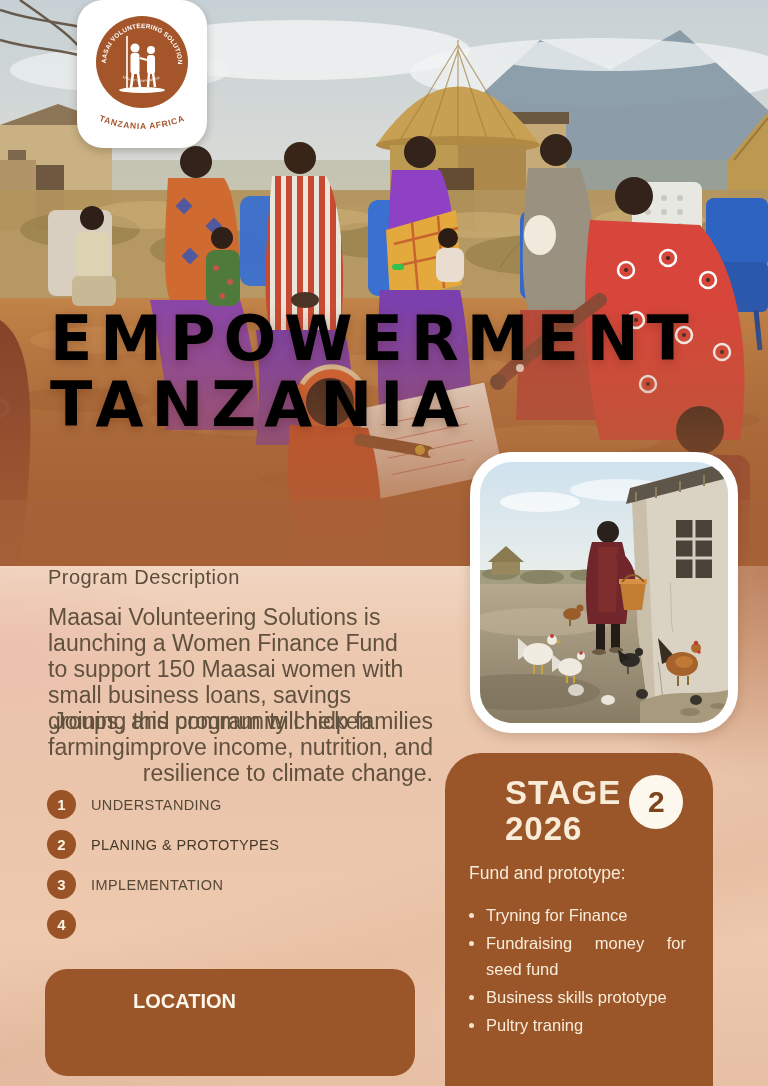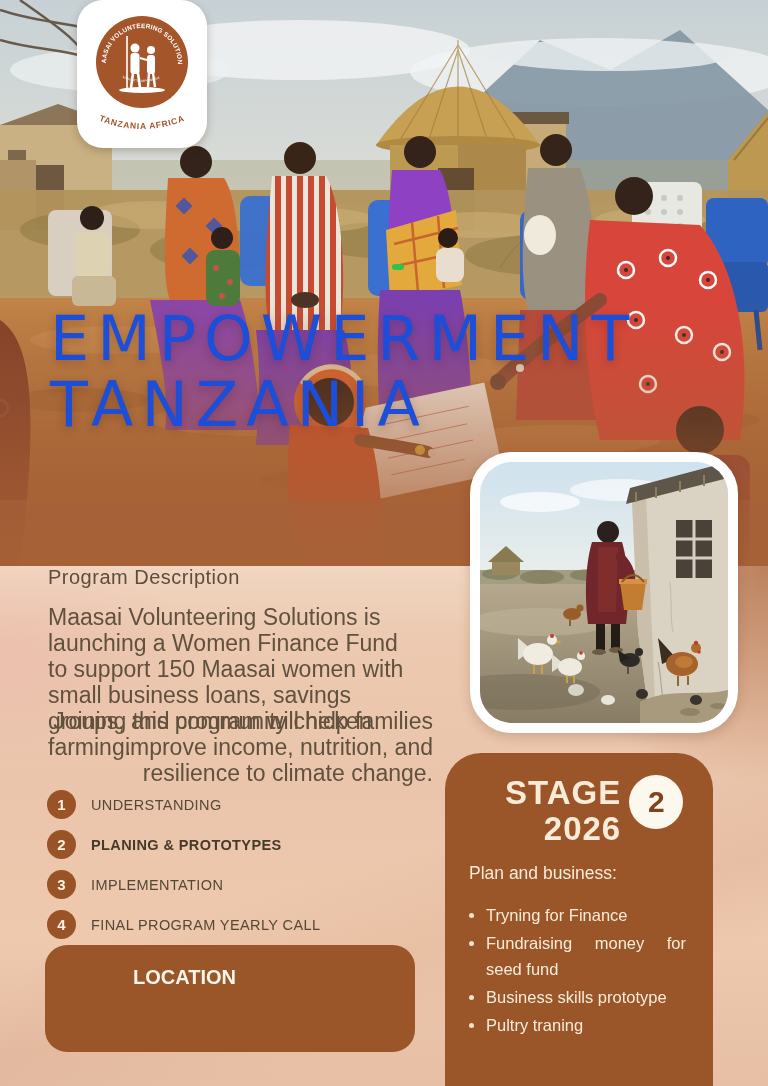--- a/index.html
+++ b/index.html
@@ -9,22 +9,22 @@
   }
   
   .hero{position:absolute;left:0;top:0;width:768px;height:566px;z-index:1;}
   .hero svg{display:block;width:768px;height:566px;}
   .logo-badge{
     position:absolute;left:77px;top:0;width:130px;height:148px;
     background:#ffffff;border-radius:26px;box-shadow:0 3px 8px rgba(60,30,10,.25);
   }
   .logo-badge svg{width:130px;height:148px;display:block;}
   .hero-title{
-    position:absolute;left:50px;top:306px;margin:0;color:#1d4ed8;
-    font-family:"DejaVu Sans",sans-serif;font-weight:normal;font-size:62px;
+    position:absolute;left:50px;top:306px;margin:0;color:#000000;
+    font-family:"DejaVu Sans",sans-serif;font-weight:bold;font-size:62px;
     line-height:66px;letter-spacing:8px;text-shadow:0 3px 10px rgba(70,25,0,.25);
   }
   .hero-subtitle{
     position:absolute;left:60px;top:481px;width:396px;margin:0;color:#ffffff;
     font-size:17.5px;font-weight:700;line-height:24px;
   }
   
   .content{
     position:absolute;left:0;top:566px;width:768px;height:520px;z-index:2;
     background:linear-gradient(180deg,#f1d6c1 0%,#ecc9b0 14%,#eac5ab 42%,#eec9ae 72%,#e6bfa5 100%);
@@ -43,49 +43,49 @@
   .desc-para{margin:0;color:#60513e;font-size:23px;line-height:26px;}
   .para1{left:48px;top:38px;width:372px;}
   .para2{left:48px;top:142px;width:385px;text-align:right;}
   .steps{left:47px;top:224px;margin:0;padding:0;list-style:none;display:flex;flex-direction:column;gap:11px;}
   .step{display:flex;align-items:center;height:29px;}
   .step-num{
     width:29px;height:29px;border-radius:50%;background:#9a5227;color:#fbf3e4;
     display:flex;align-items:center;justify-content:center;font-size:15px;font-weight:700;flex:0 0 29px;
   }
   .step-label{margin-left:15px;font-size:14.5px;letter-spacing:.4px;color:#554838;}
-  .step.bold .step-label{font-weight:700;color:#463a2b;}
+  .step.bold .step-label{font-weight:400;color:#463a2b;}
   
   .chicken-photo{
     left:470px;top:-114px;width:268px;height:281px;box-sizing:border-box;
     border:10px solid #ffffff;border-radius:42px;background:#ffffff;
     box-shadow:0 4px 12px rgba(80,40,10,.2);
   }
   .chicken-photo svg{display:block;width:248px;height:261px;border-radius:32px;}
   
   .stage-box{
     left:445px;top:187px;width:268px;height:380px;background:#9a5529;
     border-radius:36px;color:#f8ecd9;
   }
   .stage-head{display:flex;padding:22px 0 0 60px;}
-  .stage-title-col{text-align:right;}
+  .stage-title-col{text-align:left;}
   .stage-title{font-size:33px;font-weight:700;line-height:36px;letter-spacing:1px;}
   .stage-year{font-size:33px;font-weight:700;line-height:36px;letter-spacing:1px;}
   .stage-badge{
     width:54px;height:54px;border-radius:50%;background:#fdf8ee;color:#7c441f;
     font-size:30px;font-weight:700;display:flex;align-items:center;justify-content:center;
     margin-left:8px;margin-top:0;
   }
   .stage-intro{padding:16px 0 0 24px;font-size:17.5px;}
   .stage-bullets{margin:18px 0 0 0;padding:0 0 0 41px;width:200px;}
   .stage-bullets li{font-size:16.5px;line-height:26px;text-align:justify;margin-bottom:2px;}
   .stage-bullets li::marker{color:#f3e3cc;}
   
   .location-box{
-    left:45px;top:379px;width:370px;height:107px;box-sizing:border-box;background:#9a5529;
+    left:45px;top:403px;width:370px;height:107px;box-sizing:border-box;background:#9a5529;
     border-radius:22px;color:#fdf6ea;padding:19px 0 0 88px;
   }
   .location-heading{font-size:20px;font-weight:700;line-height:26px;}
   .location-text{font-size:19px;font-weight:700;line-height:27px;width:250px;}
 </style>
 </head>
 <body>
 
 <div class="poster">
 
@@ -403,21 +403,20 @@
       <li class="step bold">
         <span class="step-num">2</span>
         <span class="step-label">PLANING &amp; PROTOTYPES</span>
       </li>
       <li class="step">
         <span class="step-num">3</span>
         <span class="step-label">IMPLEMENTATION</span>
       </li>
       <li class="step">
         <span class="step-num">4</span>
-        <span class="step-label">FINAL PROGRAM YEARLY CALL</span>
       </li>
     </ol>
 
     <div class="chicken-photo">
       <svg viewBox="0 0 248 261" preserveAspectRatio="none">
         <defs>
           <linearGradient id="csky" x1="0" y1="0" x2="0" y2="1">
             <stop offset="0" stop-color="#cfe2ee"></stop>
               <stop offset="1" stop-color="#eef0ea"></stop>
           </linearGradient>
@@ -526,21 +525,21 @@
     </div>
 
     <div class="stage-box">
       <div class="stage-head">
         <div class="stage-title-col">
           <div class="stage-title">STAGE</div>
           <div class="stage-year">2026</div>
         </div>
         <div class="stage-badge">2</div>
       </div>
-      <div class="stage-intro">Plan and business:</div>
+      <div class="stage-intro">Fund and prototype:</div>
       <ul class="stage-bullets">
         <li>Tryning for Finance</li>
         <li>Fundraising money for seed fund</li>
         <li>Business skills prototype</li>
         <li>Pultry traning</li>
       </ul>
     </div>
 
     <div class="location-box">
       <div class="location-heading">LOCATION</div>

